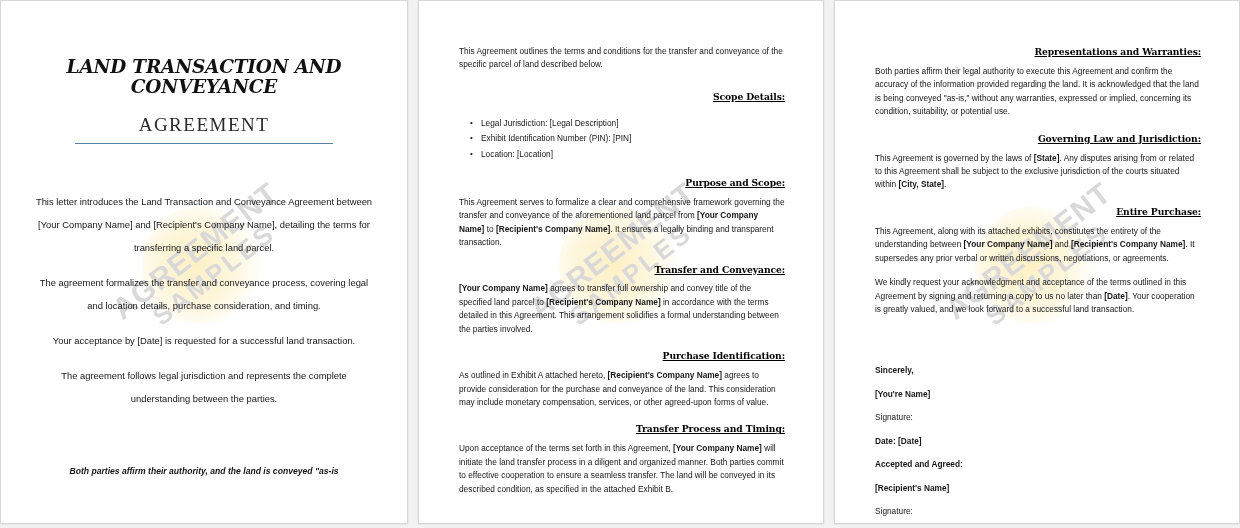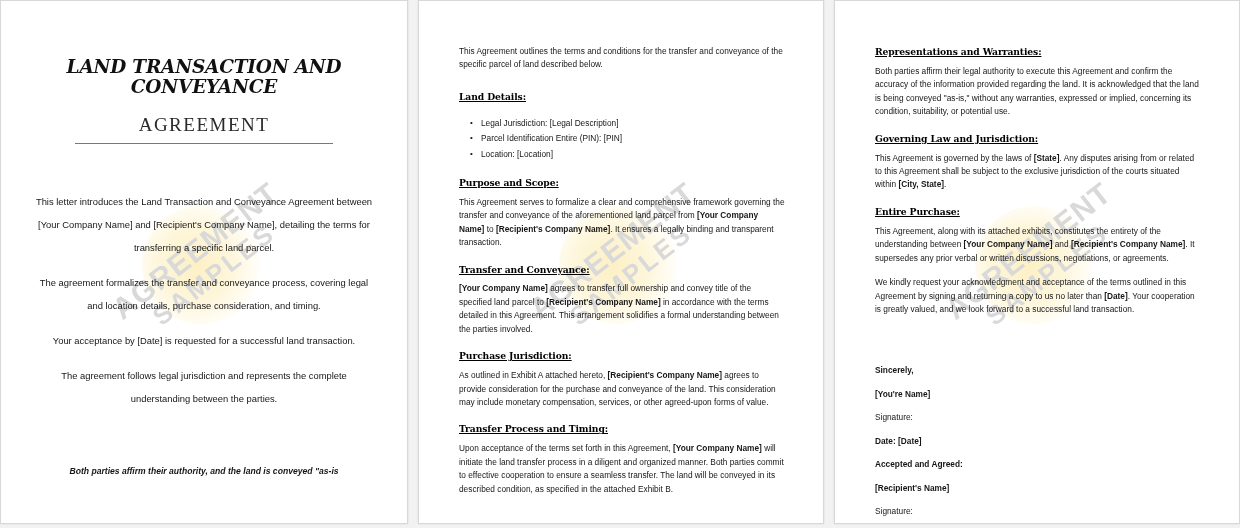--- a/index.html
+++ b/index.html
@@ -128,20 +128,21 @@
   }
   .pg-body p { margin: 0 0 11px 0; }
   h3.sect {
     font-family: "DejaVu Serif", serif;
     font-size: 9.2px;
     font-weight: bold;
     color: #000000;
     text-decoration: underline;
     margin: 13px 0 5px 0;
     letter-spacing: -0.1px;
+    text-align: right;
   }
   h3.sect.first { margin-top: 18px; }
   ul.bullets {
     margin: 12px 0 14px 0;
     padding-left: 22px;
     list-style: none;
   }
   ul.bullets li {
     position: relative;
     margin-bottom: 2px;
@@ -203,34 +204,34 @@
       <div class="wm-blob"></div>
       <div class="wm-text">
         <div class="wm-line1">AGREEMENT</div>
         <div class="wm-line2">SAMPLES</div>
       </div>
     </div>
 
     <div class="content pg-body">
       <p>This Agreement outlines the terms and conditions for the transfer and conveyance of the specific parcel of land described below.</p>
 
-      <h3 class="sect first">Land Details:</h3>
+      <h3 class="sect first">Scope Details:</h3>
       <ul class="bullets">
         <li>Legal Jurisdiction: [Legal Description]</li>
-        <li>Parcel Identification Entire (PIN): [PIN]</li>
+        <li>Exhibit Identification Number (PIN): [PIN]</li>
         <li>Location: [Location]</li>
       </ul>
 
       <h3 class="sect">Purpose and Scope:</h3>
       <p>This Agreement serves to formalize a clear and comprehensive framework governing the transfer and conveyance of the aforementioned land parcel from <b>[Your Company Name]</b> to <b>[Recipient's Company Name]</b>. It ensures a legally binding and transparent transaction.</p>
 
       <h3 class="sect">Transfer and Conveyance:</h3>
       <p><b>[Your Company Name]</b> agrees to transfer full ownership and convey title of the specified land parcel to <b>[Recipient's Company Name]</b> in accordance with the terms detailed in this Agreement. This arrangement solidifies a formal understanding between the parties involved.</p>
 
-      <h3 class="sect">Purchase Jurisdiction:</h3>
+      <h3 class="sect">Purchase Identification:</h3>
       <p>As outlined in Exhibit A attached hereto, <b>[Recipient's Company Name]</b> agrees to provide consideration for the purchase and conveyance of the land. This consideration may include monetary compensation, services, or other agreed-upon forms of value.</p>
 
       <h3 class="sect">Transfer Process and Timing:</h3>
       <p>Upon acceptance of the terms set forth in this Agreement, <b>[Your Company Name]</b> will initiate the land transfer process in a diligent and organized manner. Both parties commit to effective cooperation to ensure a seamless transfer. The land will be conveyed in its described condition, as specified in the attached Exhibit B.</p>
     </div>
   </div>
 
   <div class="page page-3">
     <div class="watermark">
       <div class="wm-blob"></div>

